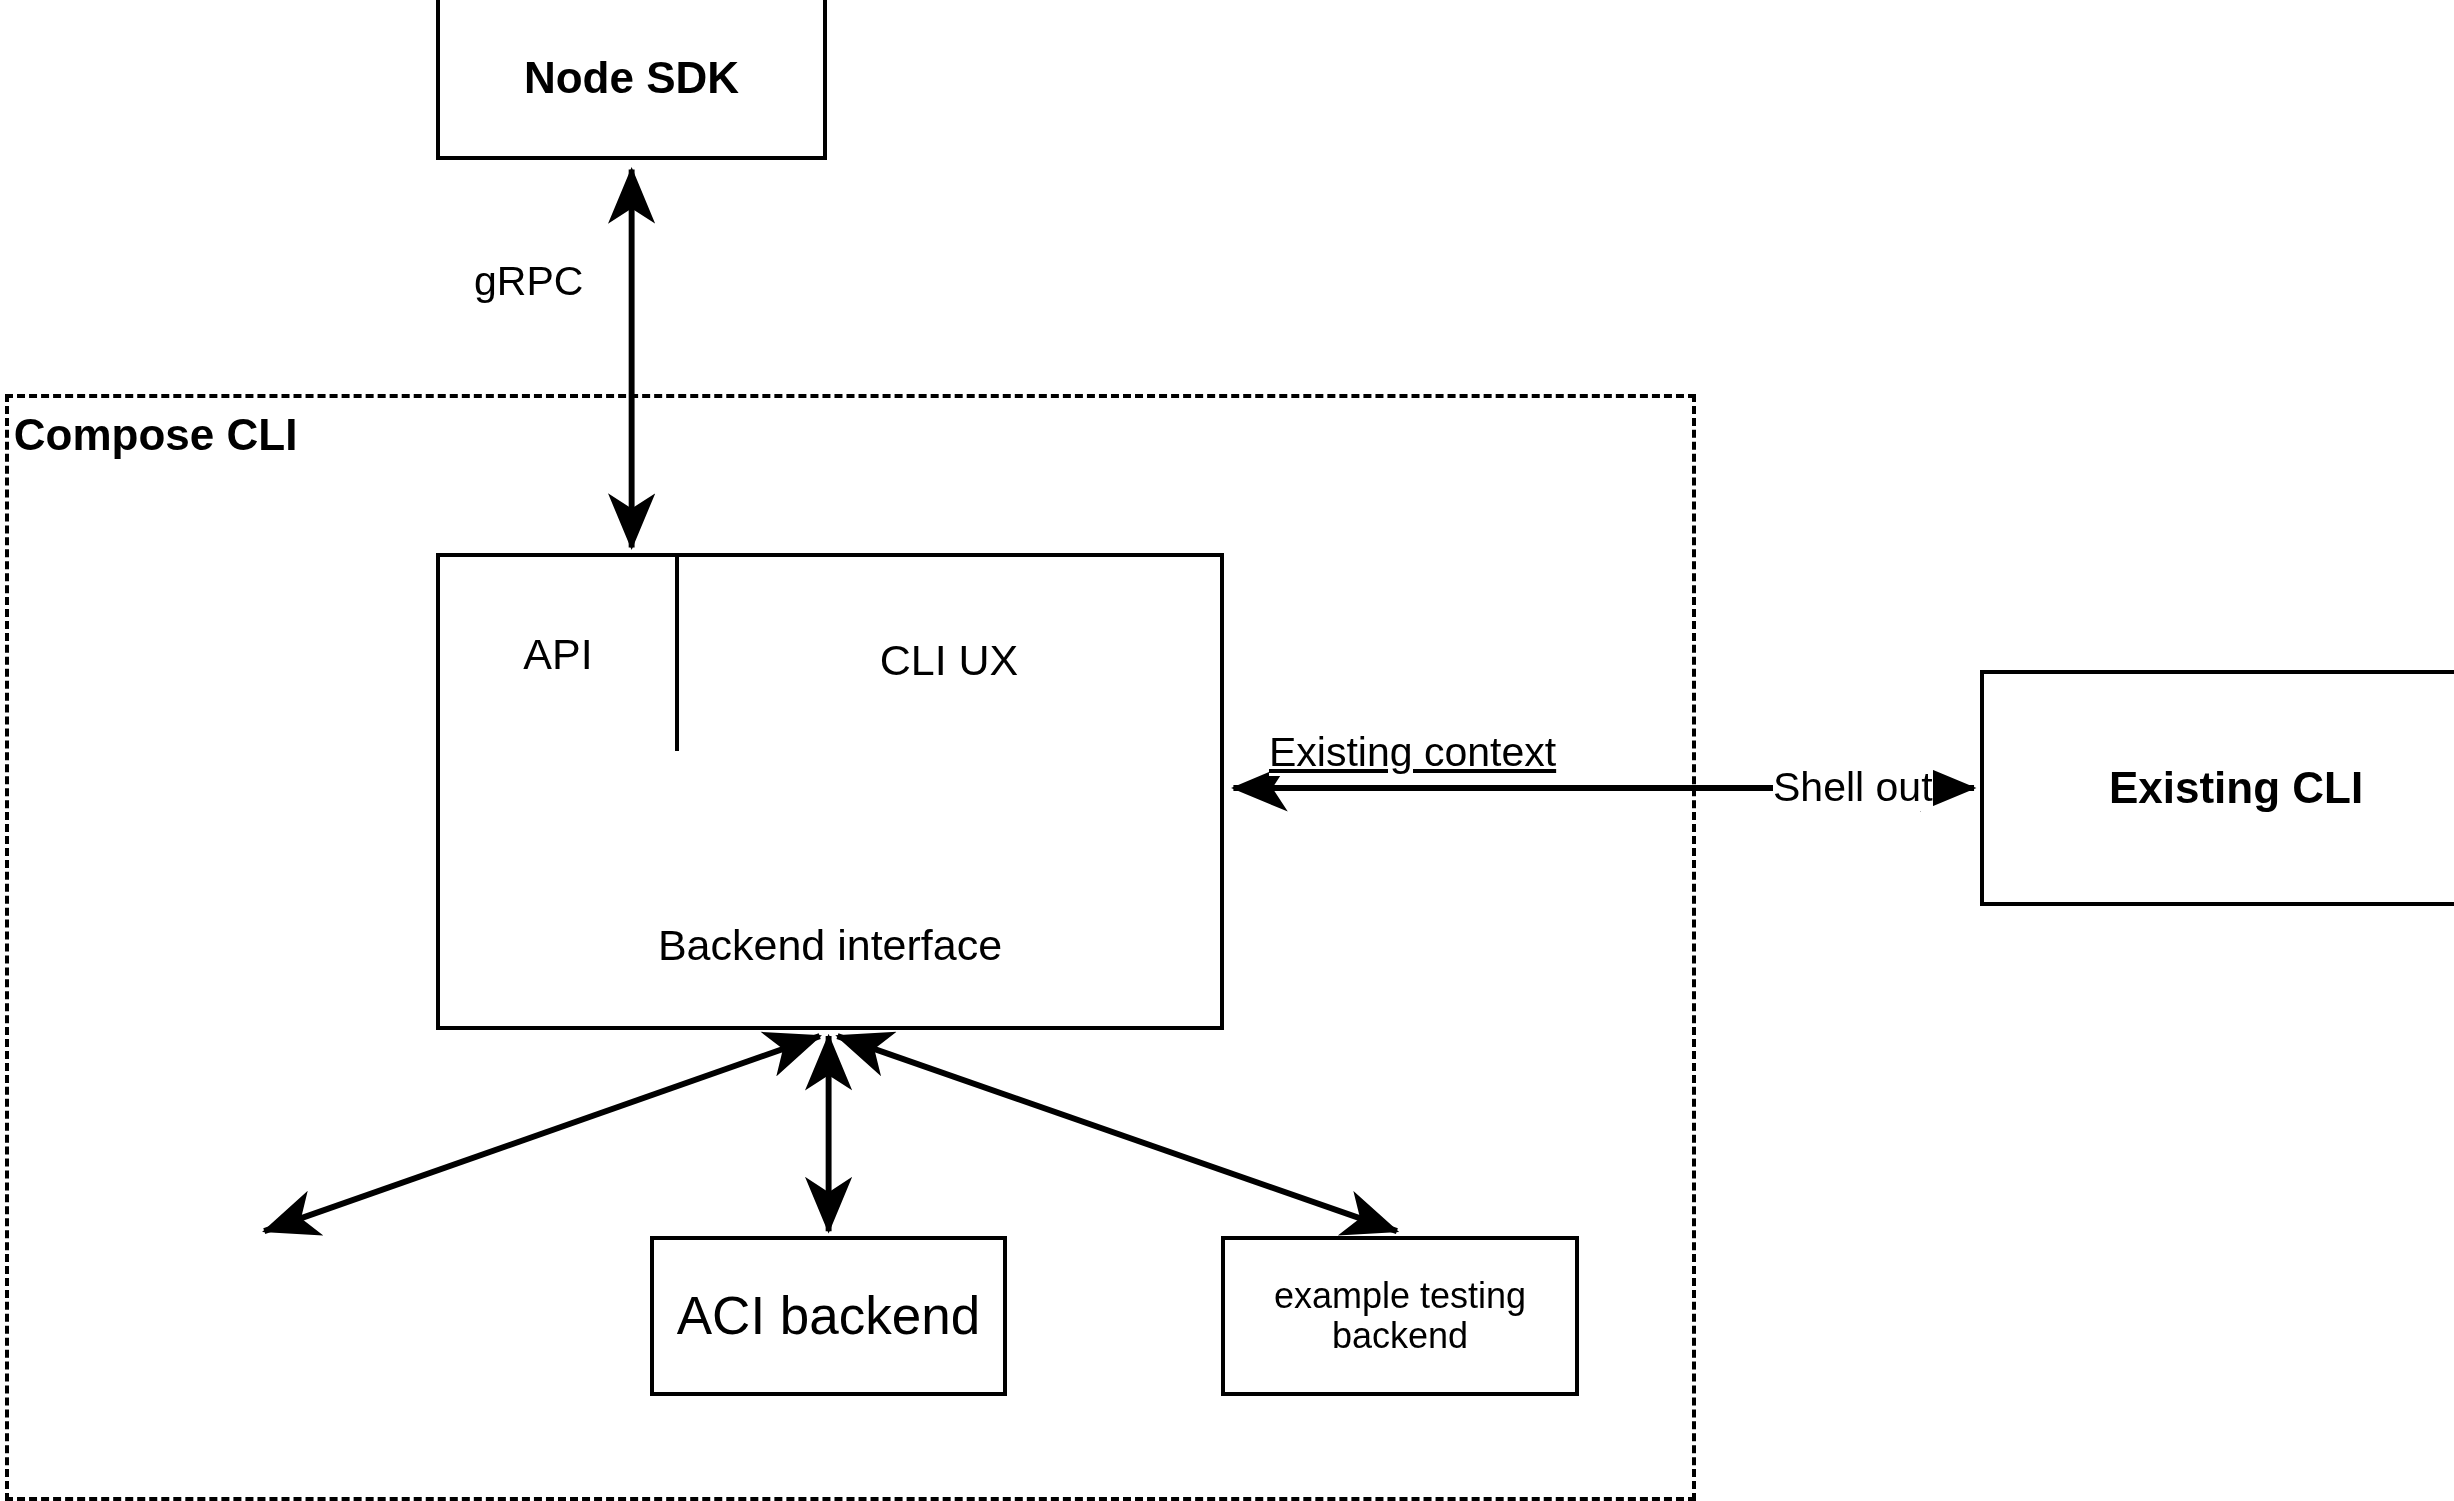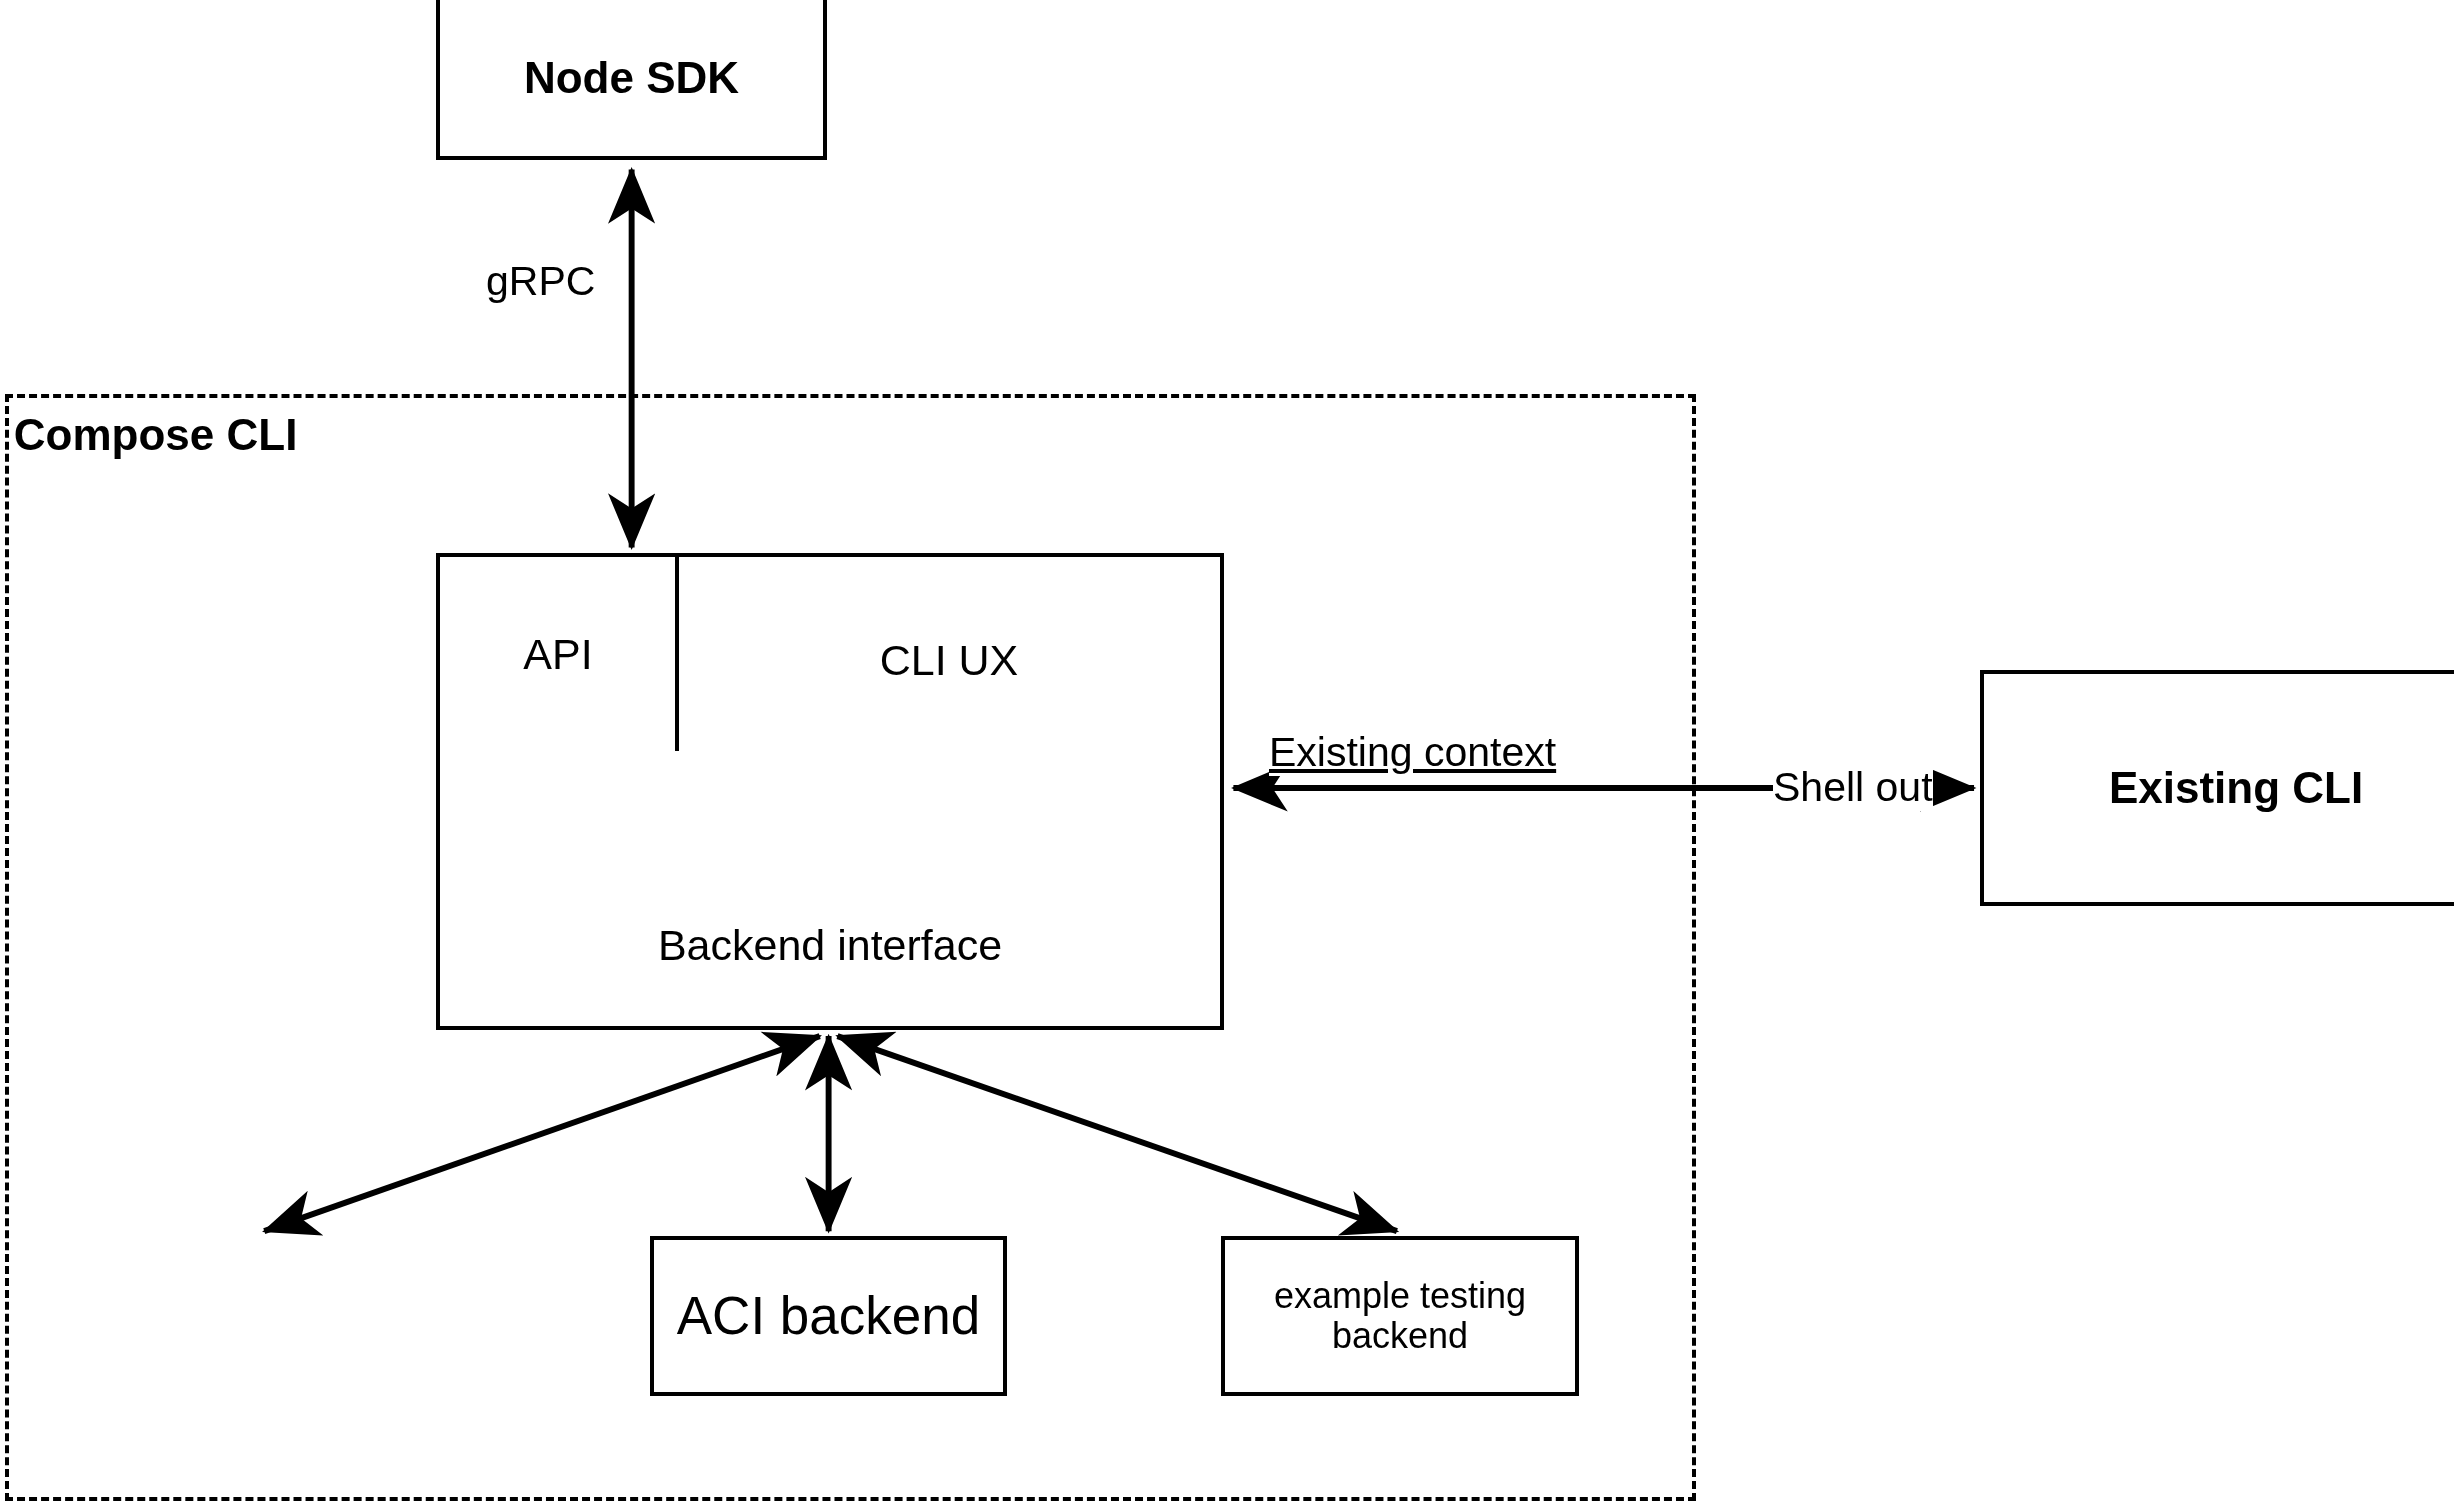--- a/index.html
+++ b/index.html
@@ -138,21 +138,21 @@
   }
 
   
   .edge-label {
     position: absolute;
     font-size: 41px;
     font-weight: normal;
     white-space: nowrap;
     background: #ffffff;
   }
-  #label-grpc       { left: 486px;  top: 258px; }
+  #label-grpc       { left: 474px;  top: 258px; }
   #label-existing-context { left: 1269px; top: 729px; text-decoration: underline; }
   #label-shell-out  { left: 1773px; top: 729px; margin-top: 35px; }
 </style>
 </head>
 <body>
 
 <div id="diagram-root">
 
   <svg class="svg-layer" viewBox="0 0 2492 1524" width="2455" height="1501" xmlns="http://www.w3.org/2000/svg">
     <defs>

